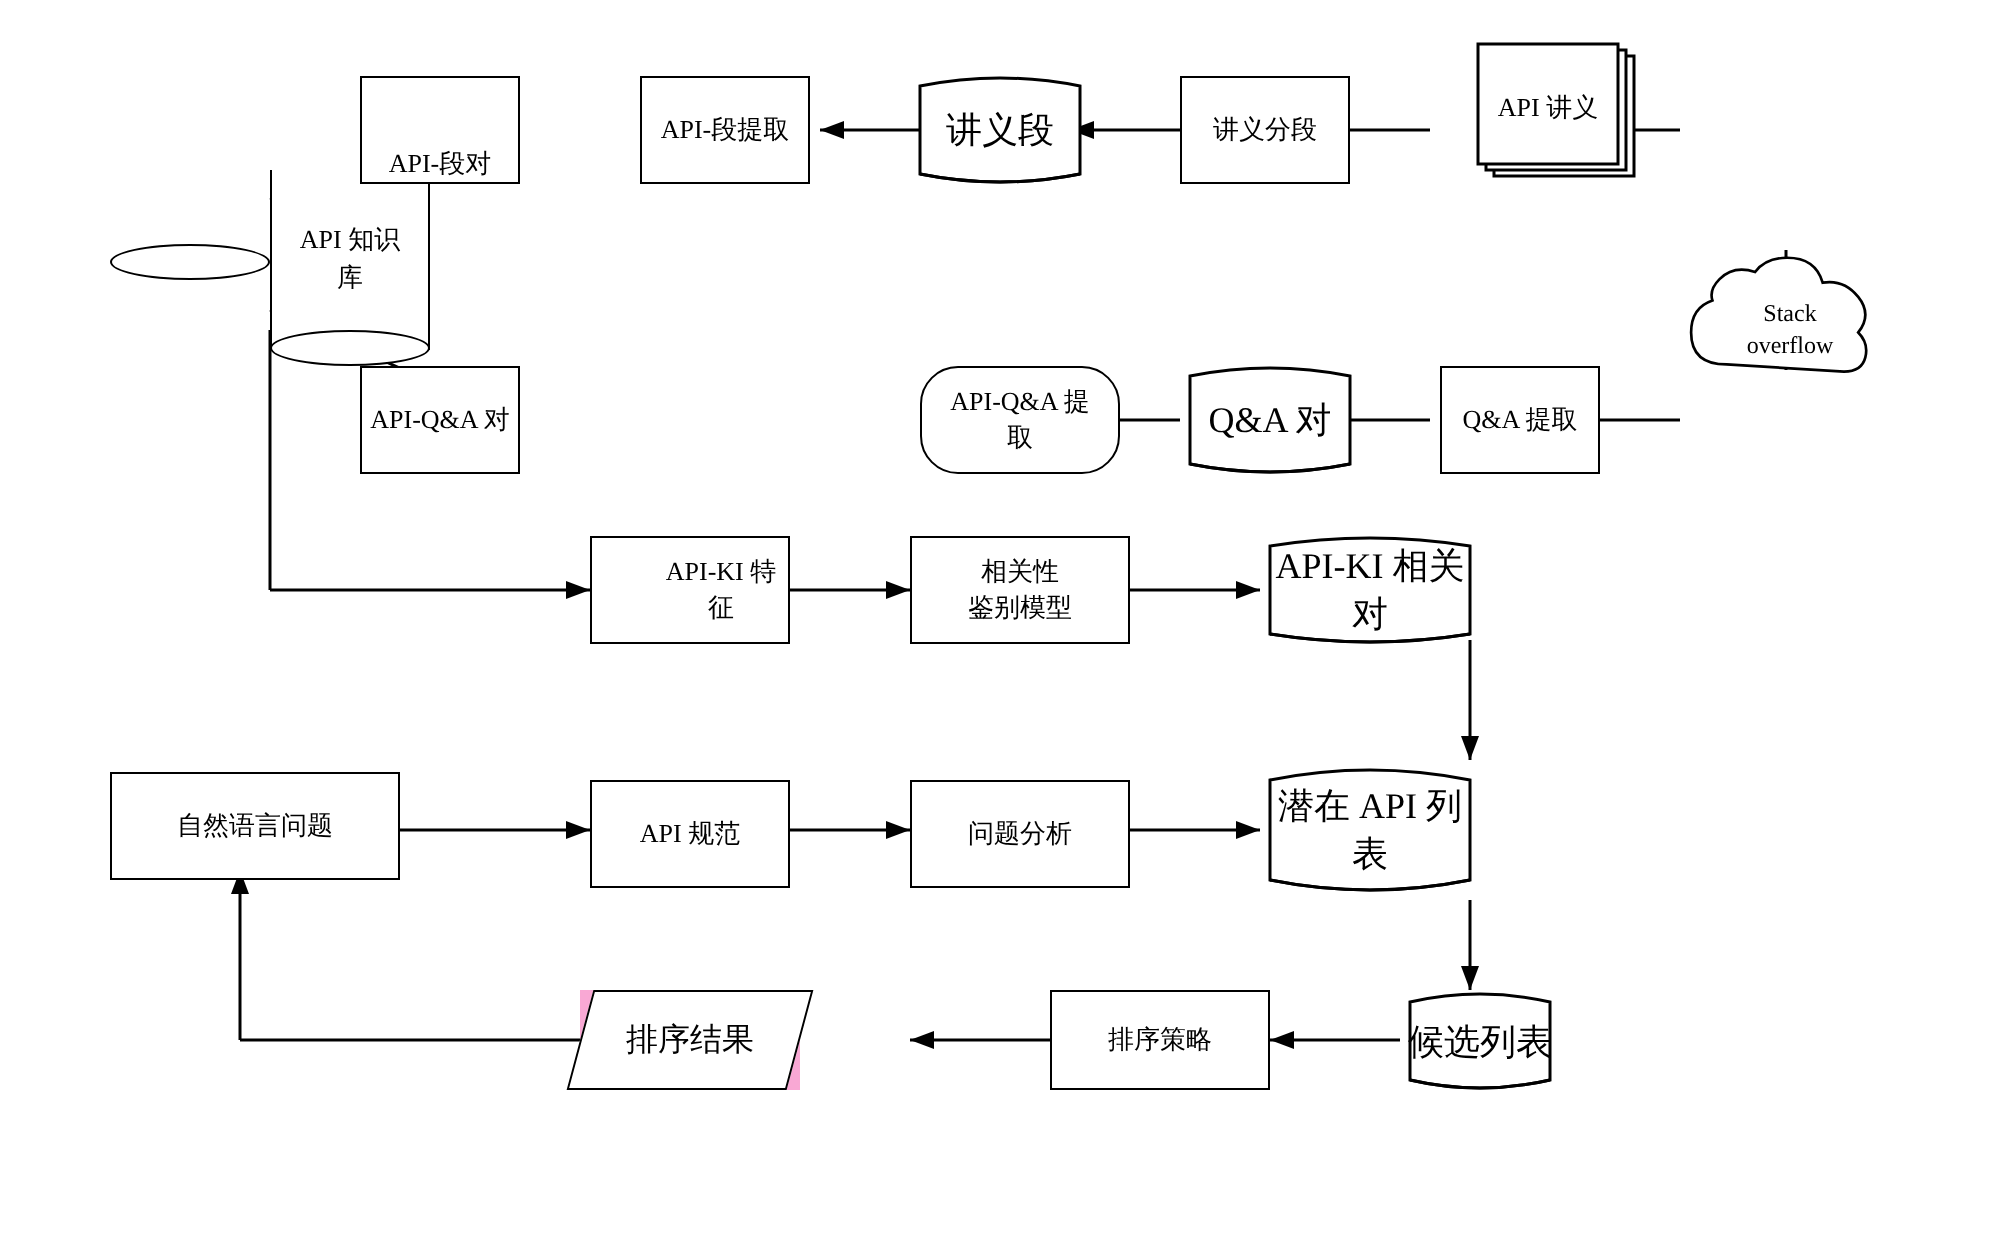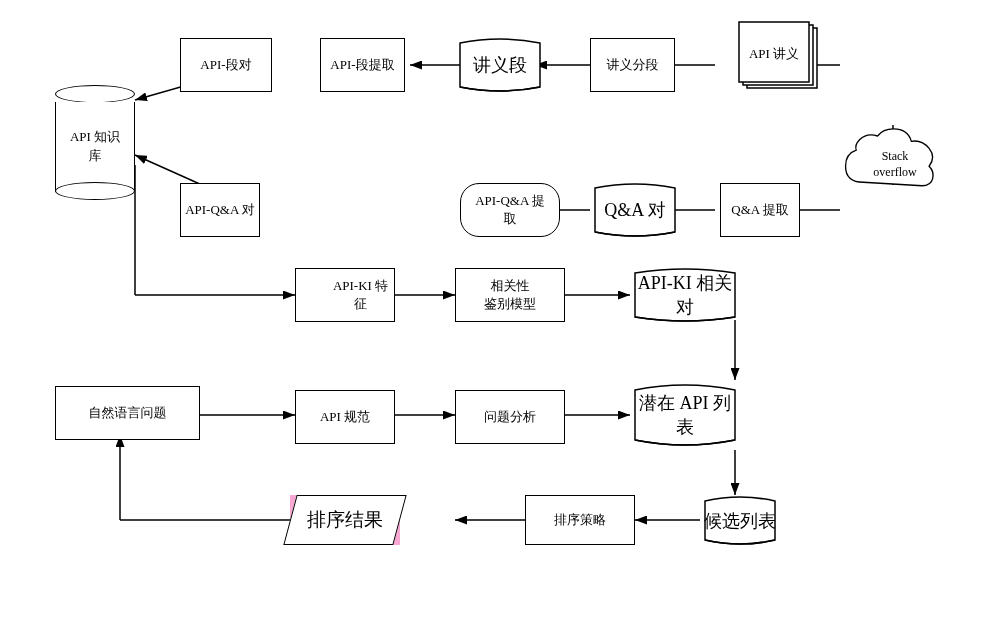--- a/index.html
+++ b/index.html
@@ -30,21 +30,21 @@
       font-size: 13px;
     }
     
     .box-parallel {
       position: absolute;
       background: #f9a8d4;
       display: flex;
       align-items: center;
       justify-content: center;
       text-align: center;
-      font-size: 19px;
+      font-size: 16px;
     }
     .box-parallel::before {
       content: '';
       position: absolute;
       top: 0; left: 0; right: 0; bottom: 0;
       border: 1.5px solid #000;
       transform: skewX(-15deg);
       background: #fff;
       z-index: 0;
     }
@@ -52,21 +52,20 @@
       position: relative;
       z-index: 1;
     }
 
     
     .cylinder {
       position: absolute;
       display: flex;
       align-items: center;
       justify-content: center;
-      flex-direction: column;
     }
     .cylinder-body {
       width: 80px;
       height: 90px;
       border-left: 1.5px solid #000;
       border-right: 1.5px solid #000;
       border-bottom: 1.5px solid #000;
       background: #fff;
       position: relative;
       display: flex;
@@ -206,21 +205,21 @@
   </svg>
 
   <div class="cylinder" style="left:55px; top:85px;">
     <div class="cylinder-top"></div>
     <div class="cylinder-body">
       <div class="cylinder-label">API 知识<br>库</div>
       <div class="cylinder-bottom-ellipse"></div>
     </div>
   </div>
 
-  <div class="box" style="left:180px; top:38px; width:92px; height:54px;">
+  <div class="box" style="left:180px; top:38px; width:80px; height:54px;align-items:flex-end;">
     <span>API-段对</span>
   </div>
 
   <div class="box" style="left:320px; top:38px; width:85px; height:54px;">
     <span>API-段提取</span>
   </div>
 
   <div class="scroll-box" style="left:455px; top:35px; width:90px; height:60px;">
     <svg viewBox="0 0 90 60" width="90" height="60">
       <path d="M5,8 Q45,0 85,8 L85,52 Q45,60 5,52 Z" fill="white" stroke="black" stroke-width="1.5"></path>

